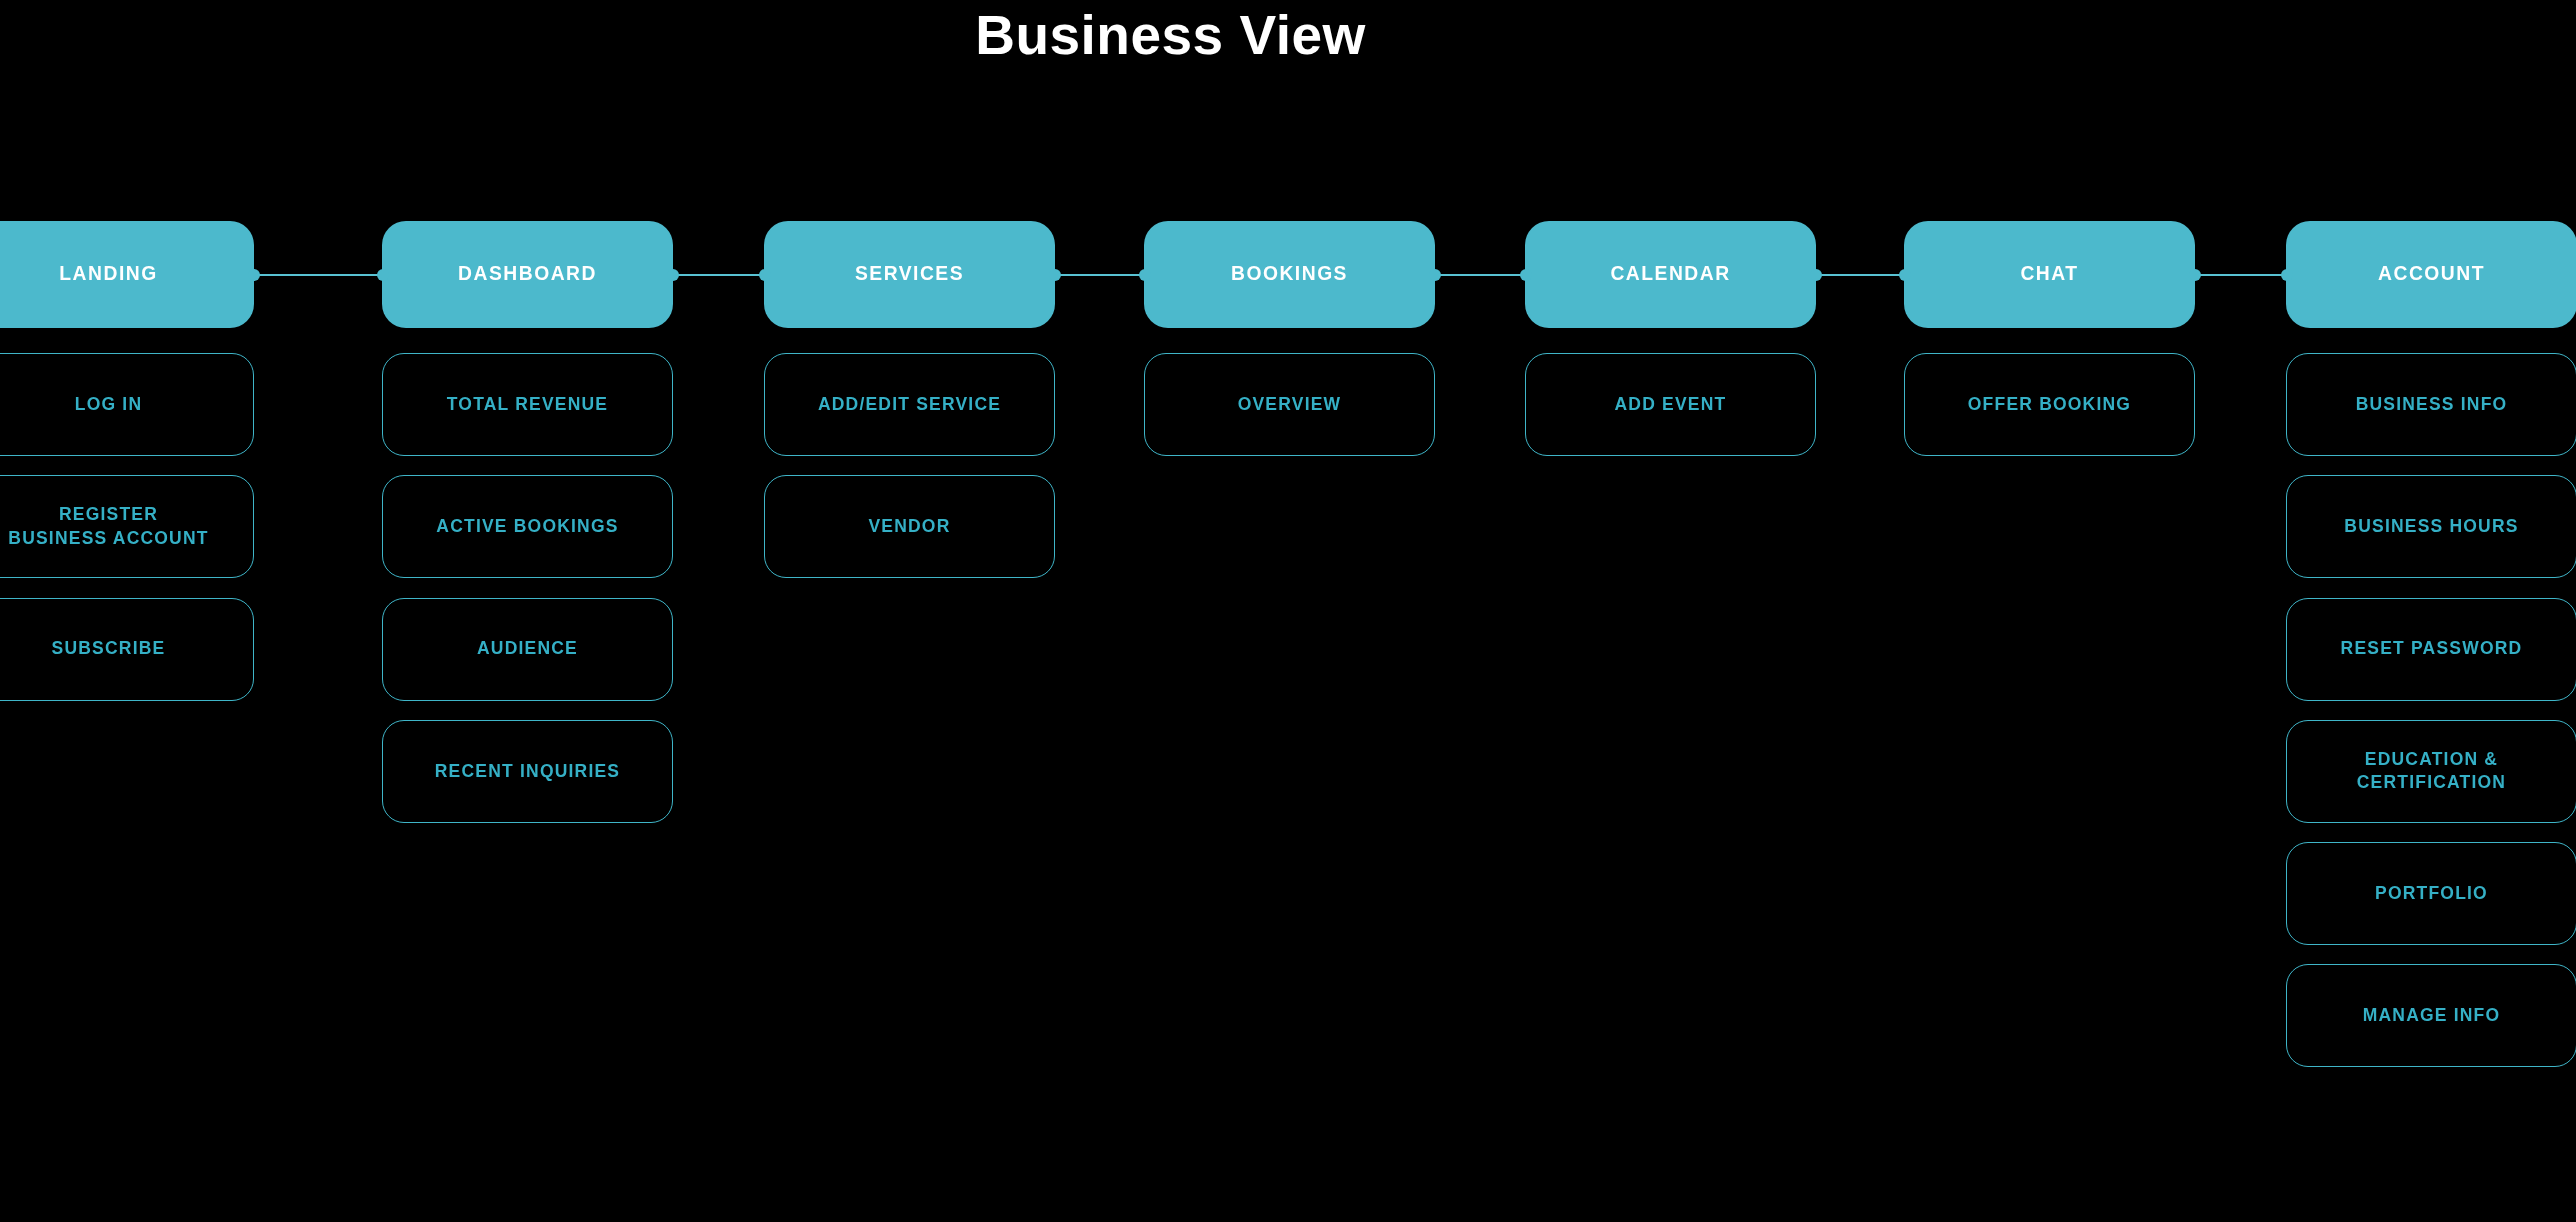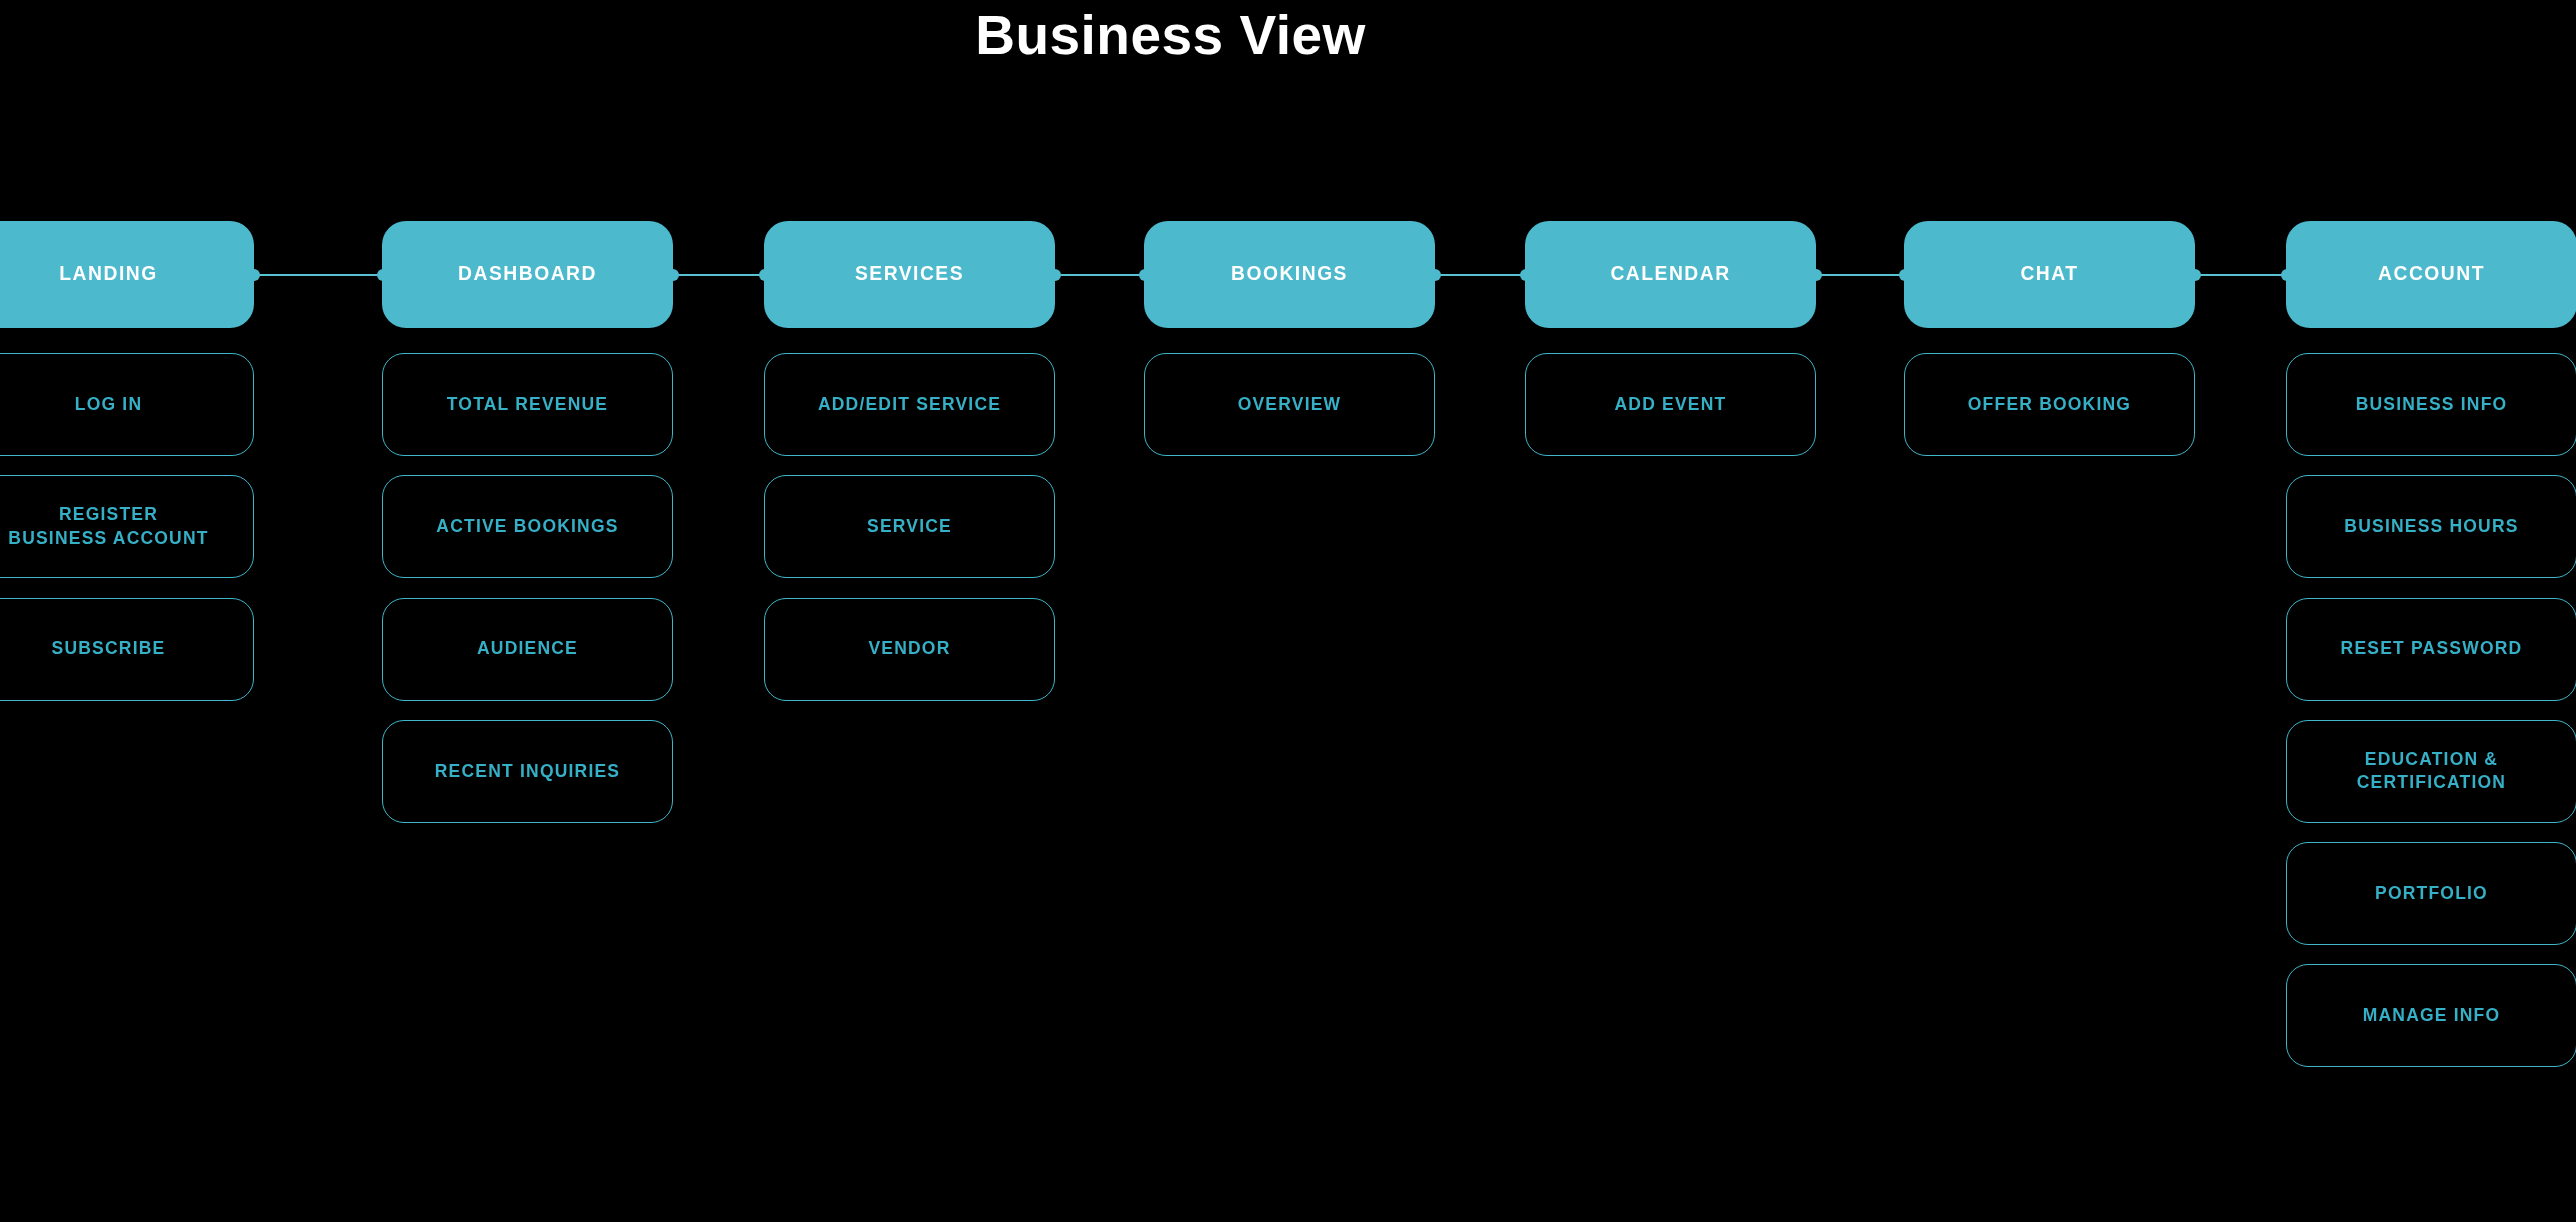--- a/index.html
+++ b/index.html
@@ -181,23 +181,20 @@
     <div class="node-main">
       <span class="port port-left"></span>
       <span>SERVICES</span>
       <span class="port port-right"></span>
     </div>
     <div class="sub-list">
       <div class="node-sub">
         <span>ADD/EDIT SERVICE</span>
       </div>
       <div class="node-sub">
-        <span>SERVICE</span>
-      </div>
-      <div class="node-sub">
         <span>VENDOR</span>
       </div>
     </div>
   </div>
 
   <div class="column col-3">
     <div class="node-main">
       <span class="port port-left"></span>
       <span>BOOKINGS</span>
       <span class="port port-right"></span>

